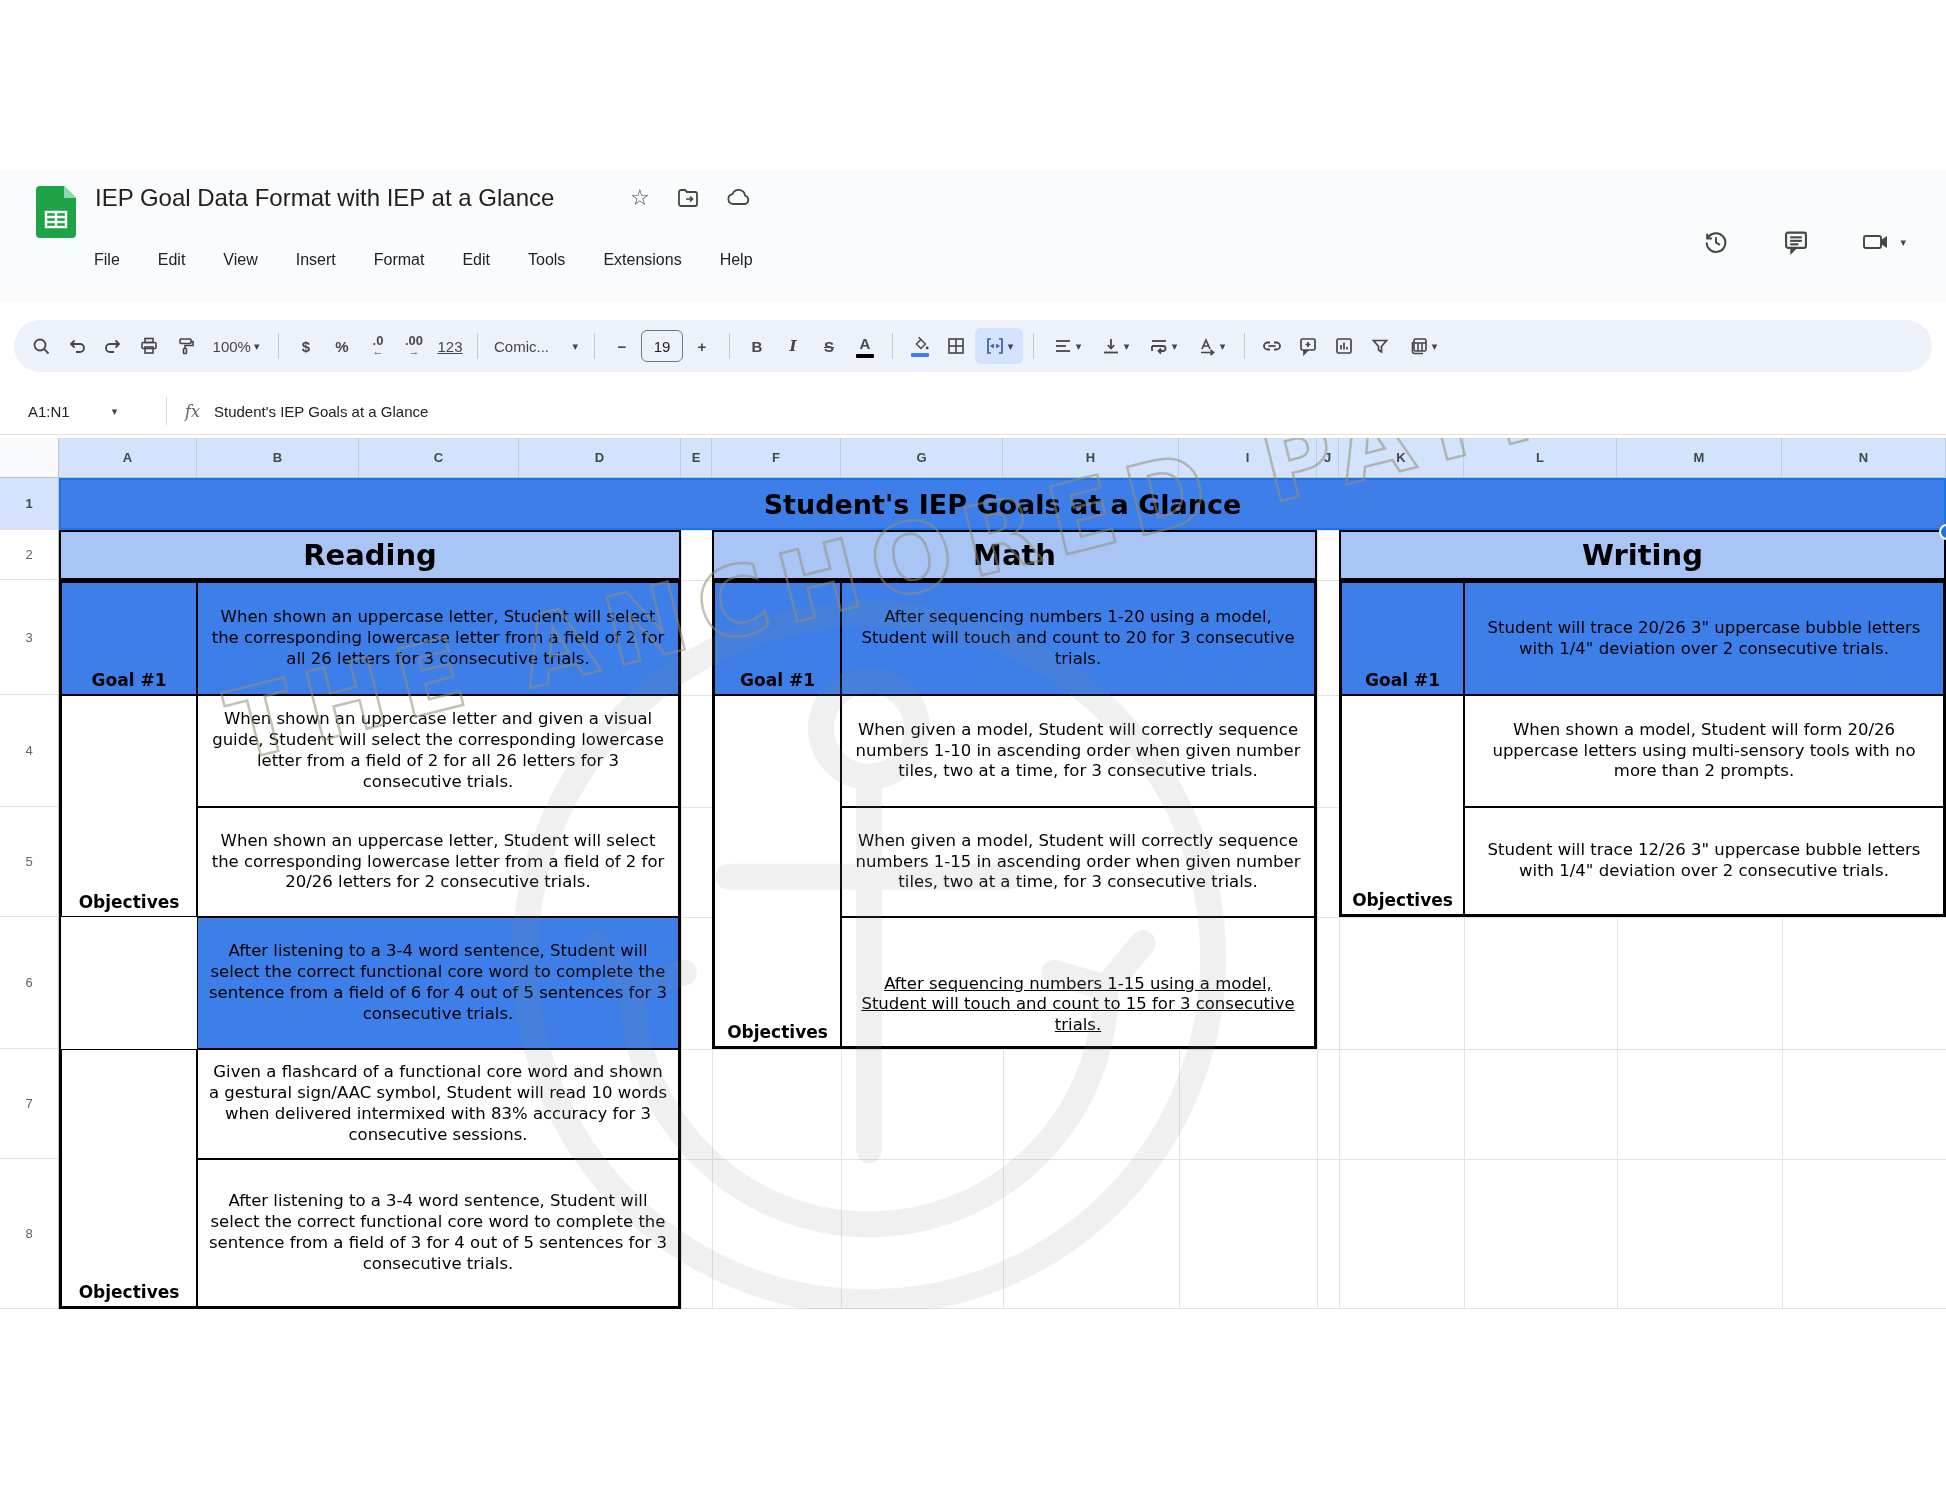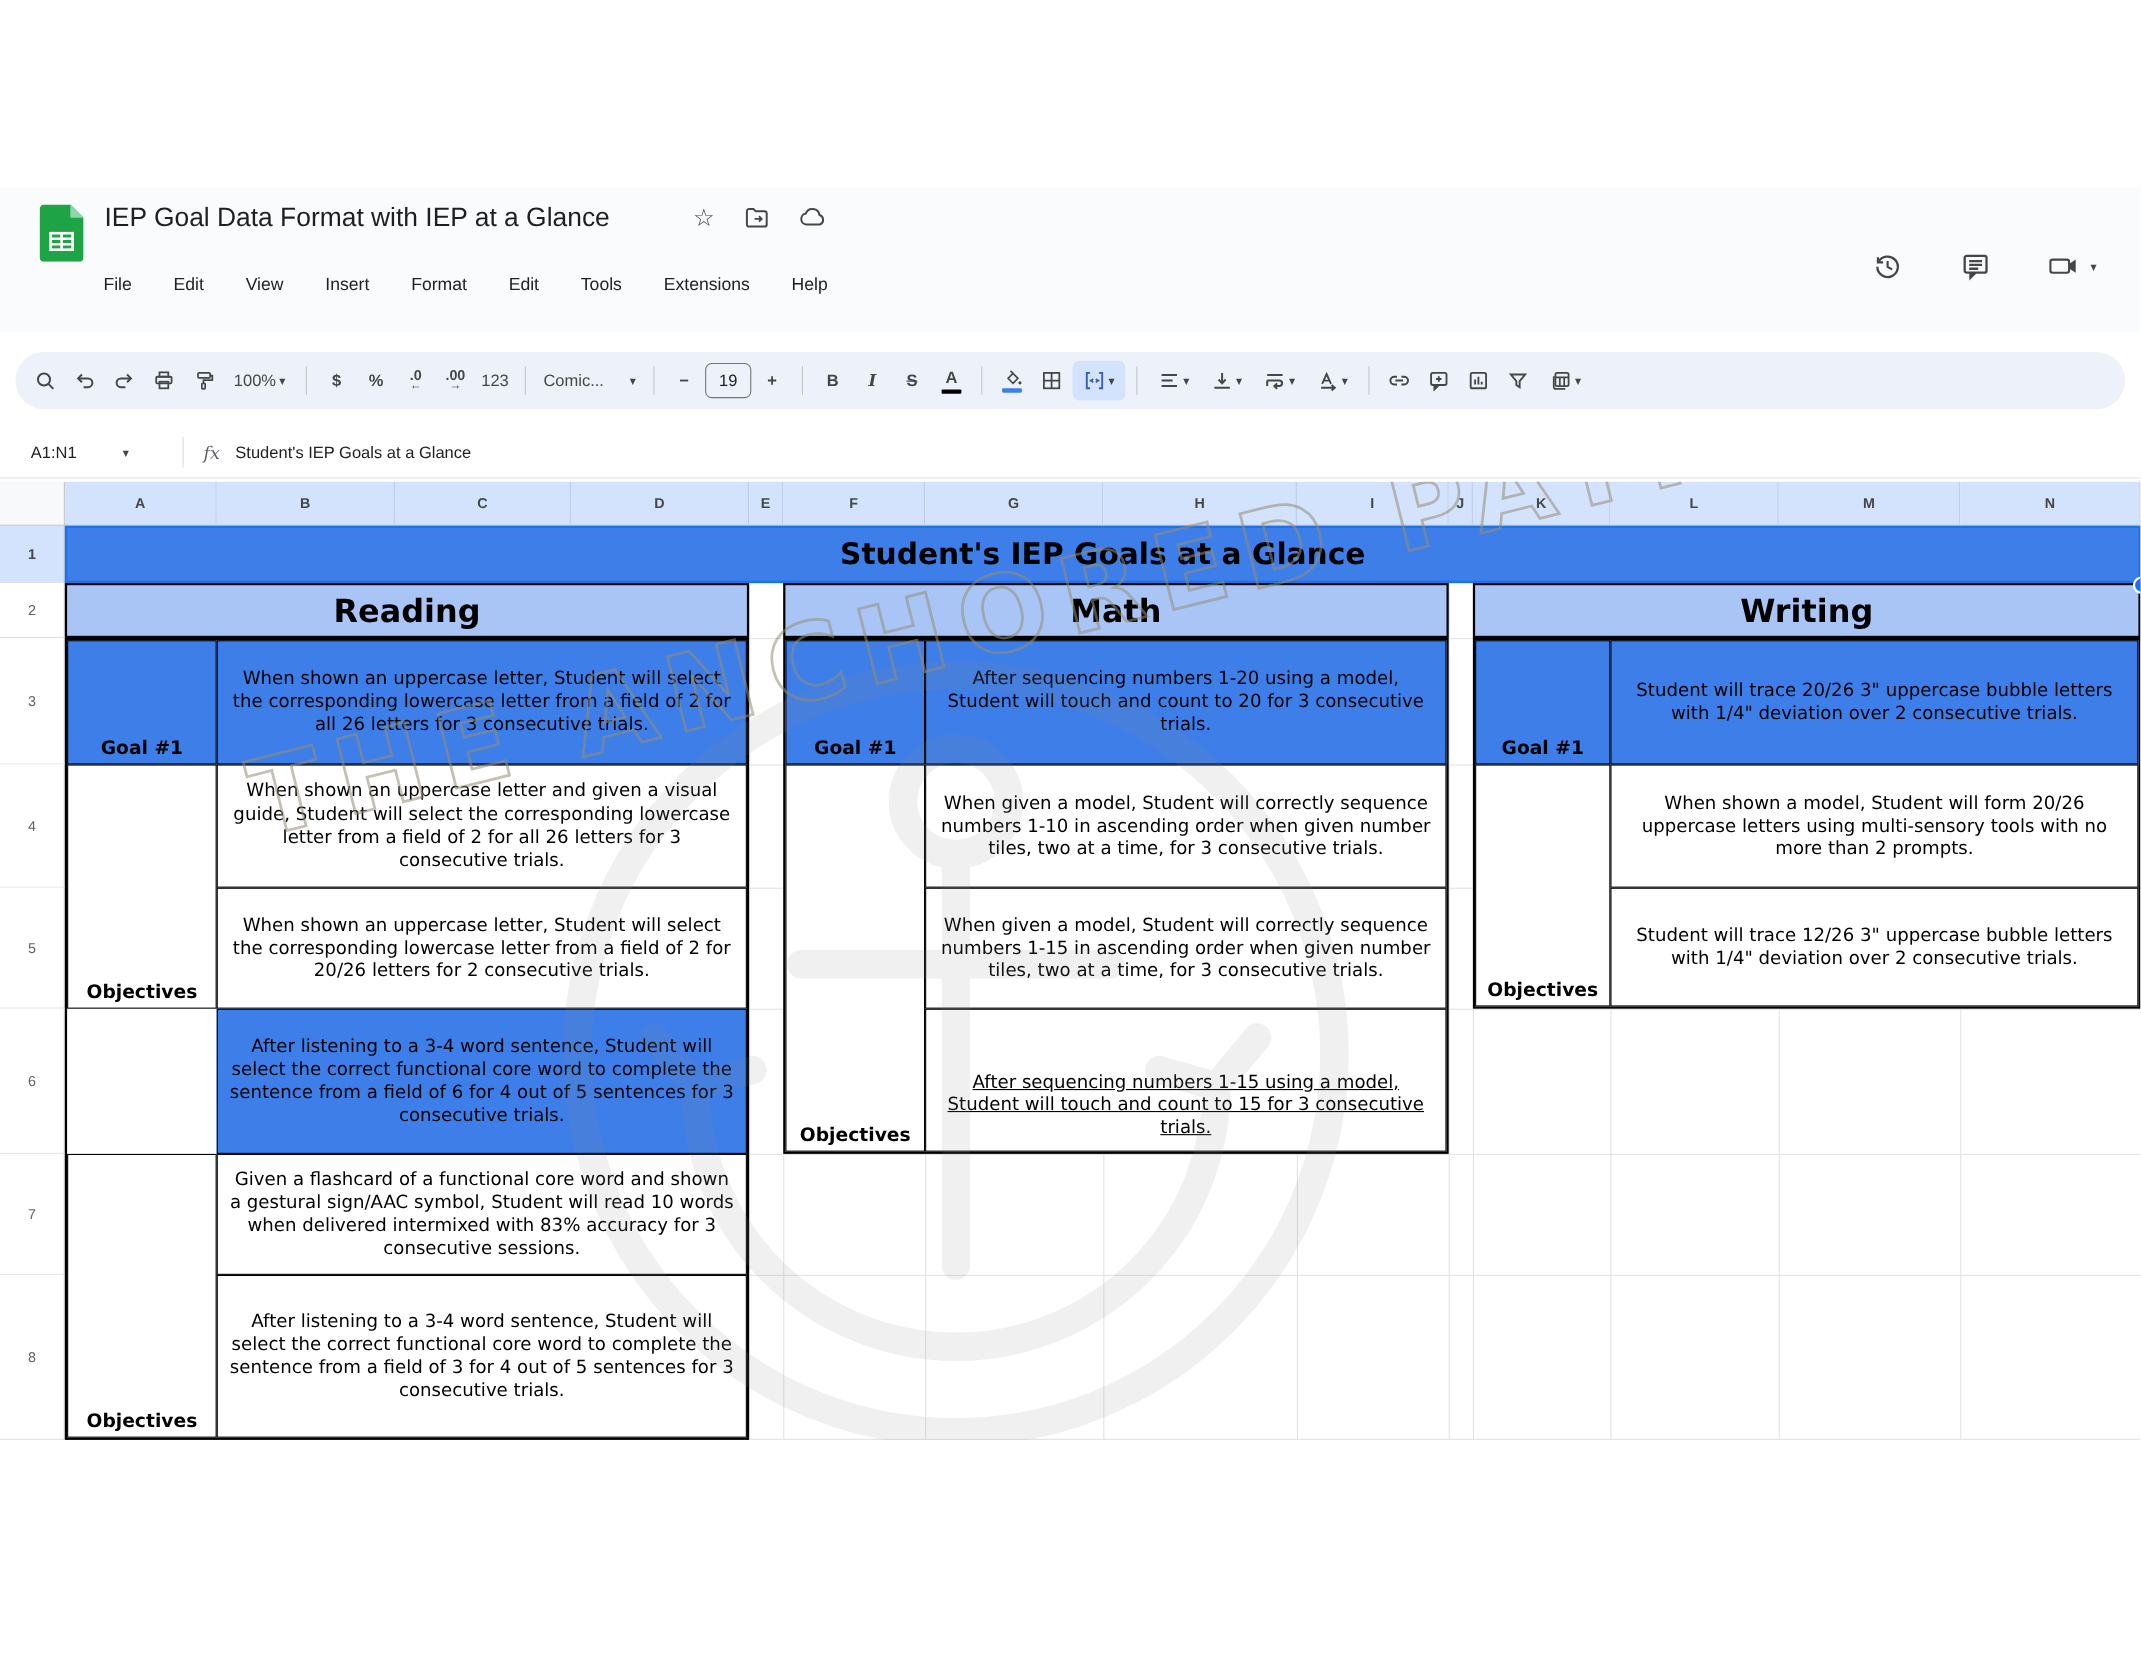--- a/index.html
+++ b/index.html
@@ -190,21 +190,21 @@
           <span>.0</span>
           <span class="arr">←</span>
         </span>
     </span>
     <span class="tbtn">
       <span class="decbtn">
           <span>.00</span>
           <span class="arr">→</span>
         </span>
     </span>
-    <span class="tbtn" style="font-weight:normal;">123</span>
+    <span class="tbtn" style="font-weight:normal;text-decoration:underline;">123</span>
     <span class="tdiv"></span>
     <span class="tbtn fontsel">
       <span>Comic...</span>
         <span class="caret">▾</span>
     </span>
     <span class="tdiv"></span>
     <span class="tbtn">−</span>
     <span class="fsize">19</span>
     <span class="tbtn">+</span>
     <span class="tdiv"></span>

